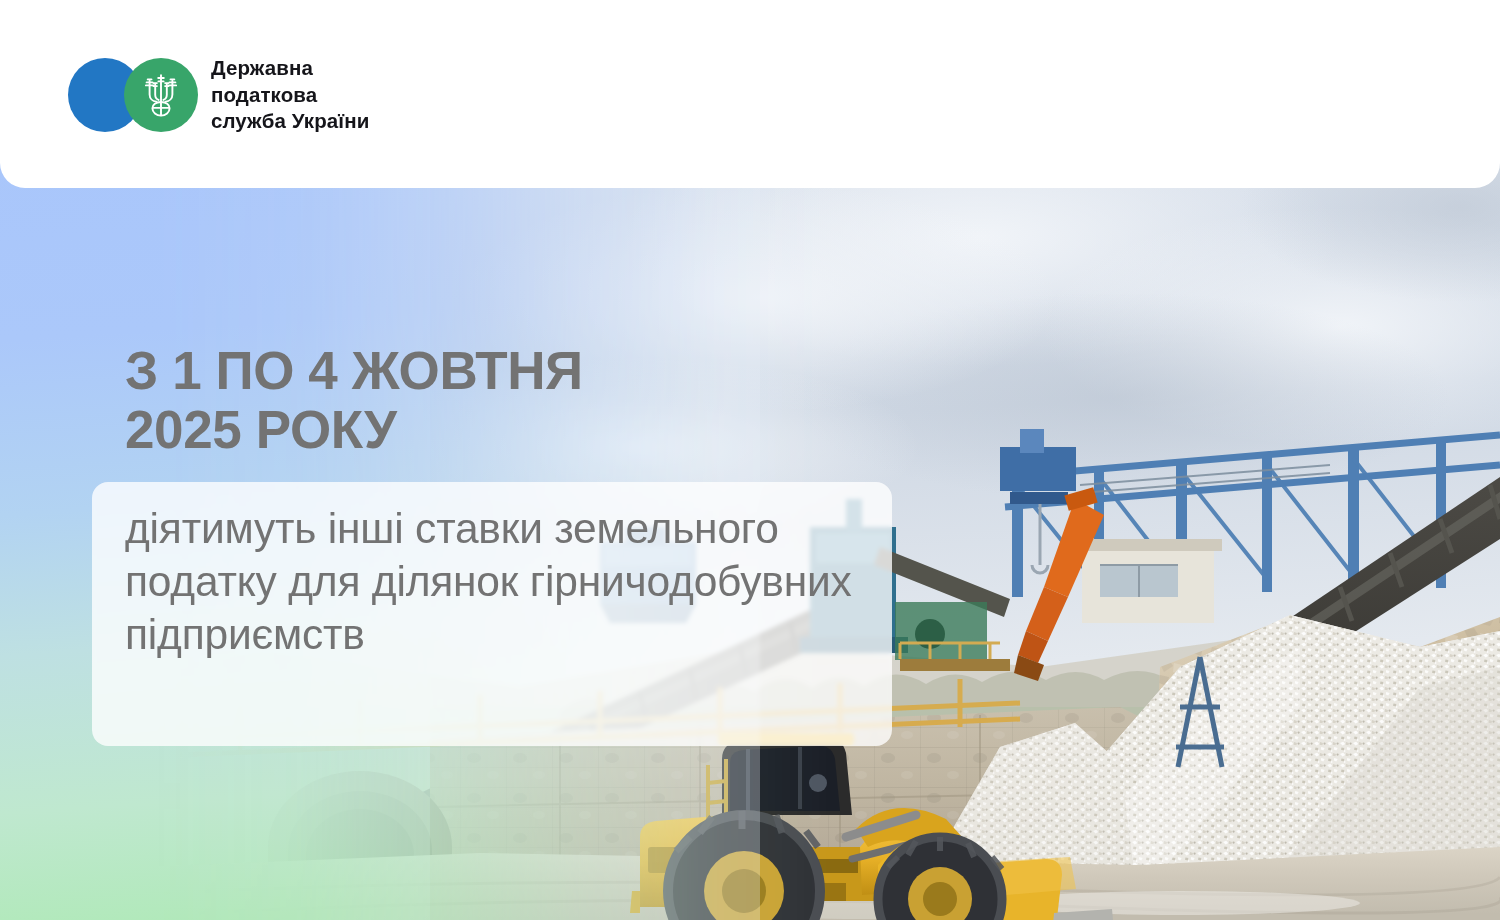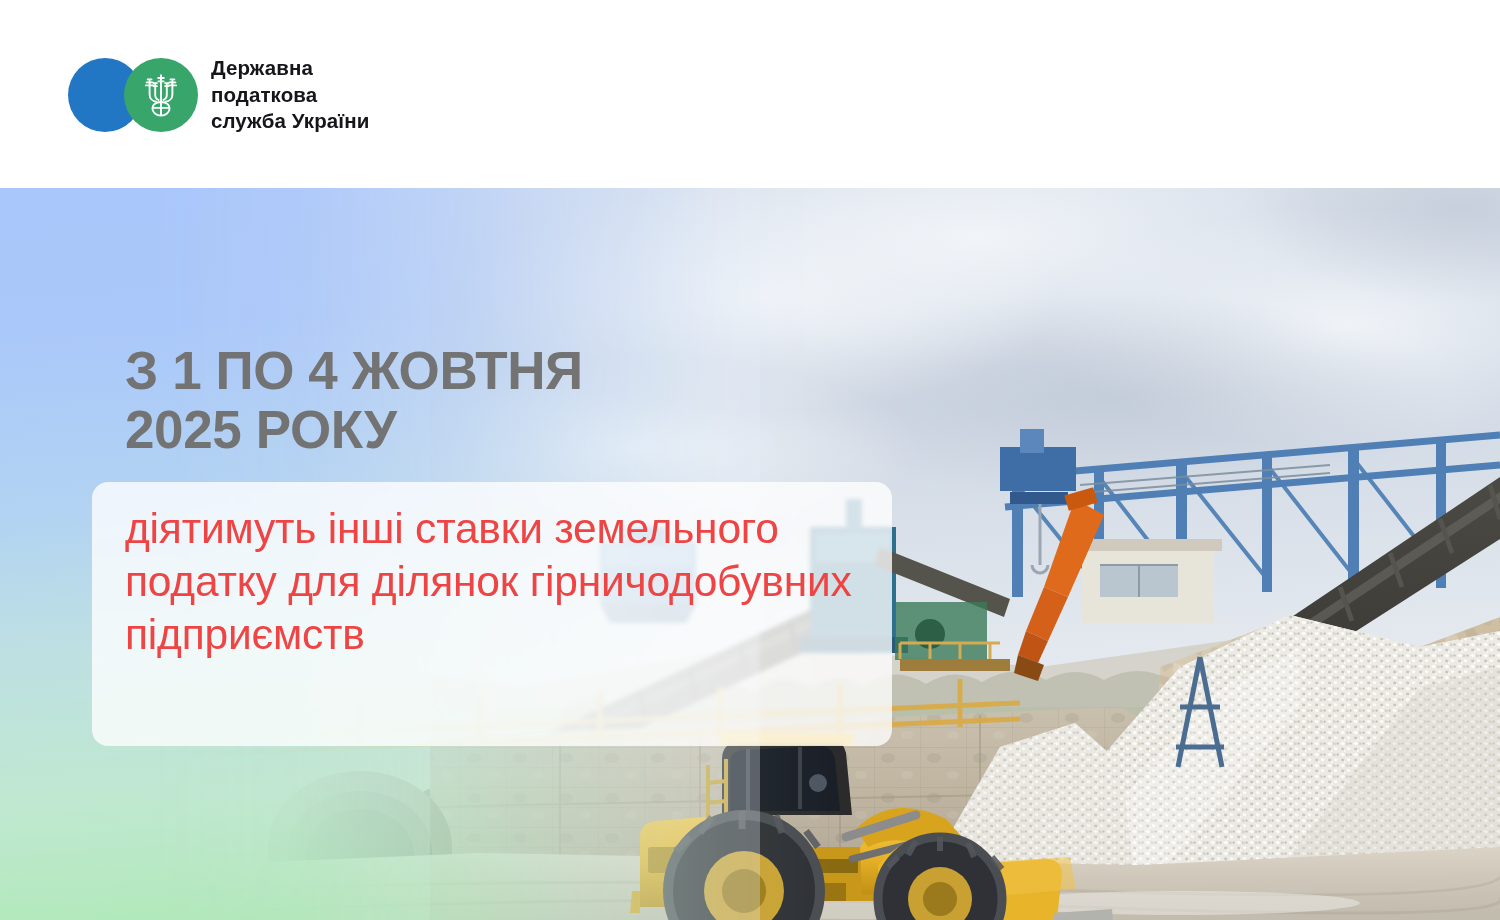--- a/index.html
+++ b/index.html
@@ -21,20 +21,21 @@
 
   
   .header {
     position:absolute;
     left:0; top:0;
     width:1500px; height:188px;
     background:#ffffff;
     z-index:40;
     display:flex;
     align-items:center;
+    border-radius:25px;
   }
   .logo-wrap {
     display:flex;
     align-items:center;
     margin-left:68px;
     margin-top:2px;
   }
   .logo-marks {
     position:relative;
     width:130px;
@@ -143,21 +144,21 @@
   }
   .body-text {
     position:absolute;
     left:125px;
     top:356px;
     width:775px;
     font-size:42.5px;
     font-weight:500;
     line-height:1.245;
     letter-spacing:-0.2px;
-    color:#ef4444;
+    color:#737373;
   }
 </style>
 </head>
 <body>
 
 <div class="banner">
 
   <header class="header">
     <div class="logo-wrap">
       <div class="logo-marks">

